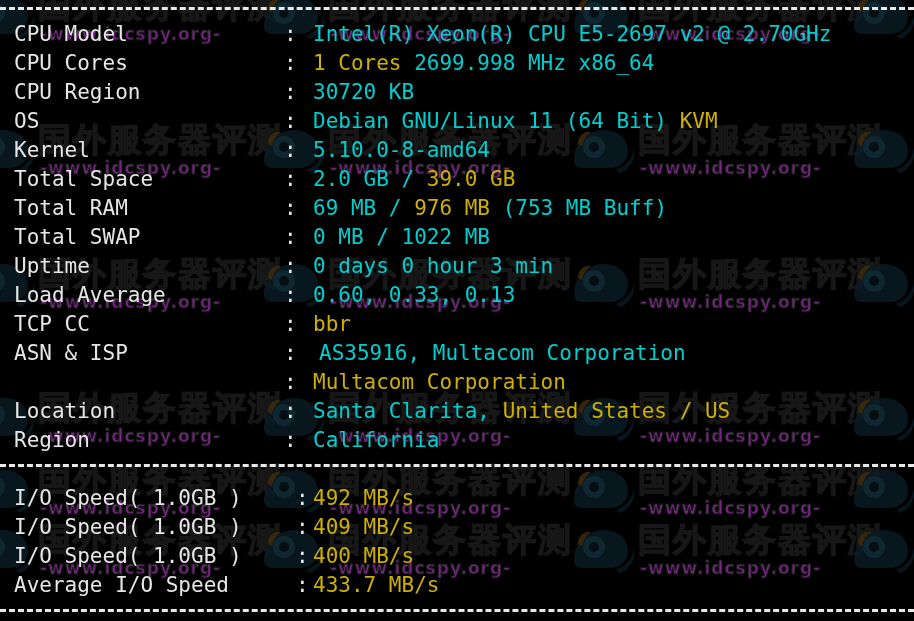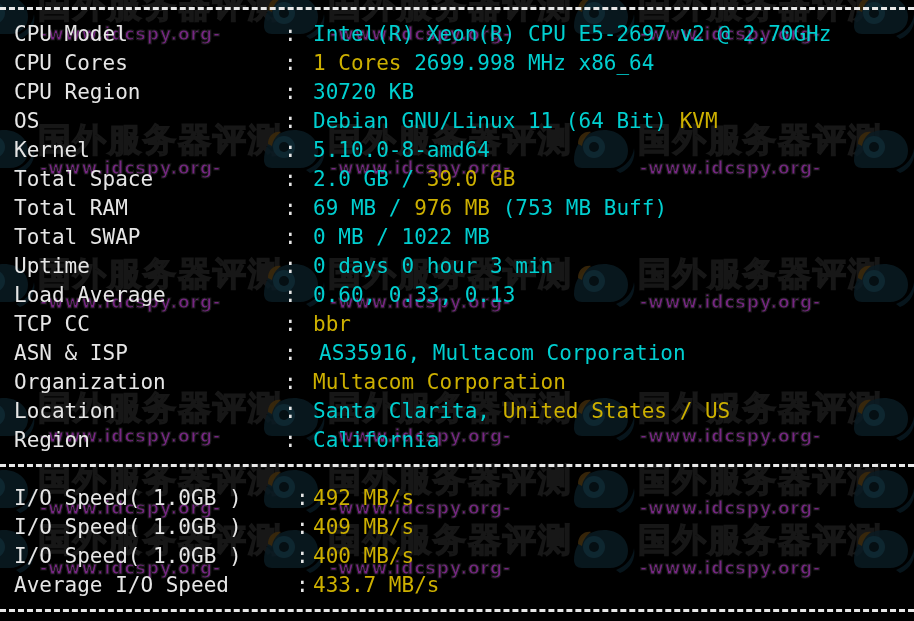--- a/index.html
+++ b/index.html
@@ -374,21 +374,21 @@
       <div class="row" style="top: 78px;"><span class="label">CPU Region</span><span class="colon" style="left: 284px;">:</span><span class="value" style="left: 313px;"><span class="c-cyan">30720 KB</span></span></div>
       <div class="row" style="top: 107px;"><span class="label">OS</span><span class="colon" style="left: 284px;">:</span><span class="value" style="left: 313px;"><span class="c-cyan">Debian GNU/Linux 11 (64 Bit) </span><span class="c-gold">KVM</span></span></div>
       <div class="row" style="top: 136px;"><span class="label">Kernel</span><span class="colon" style="left: 284px;">:</span><span class="value" style="left: 313px;"><span class="c-cyan">5.10.0-8-amd64</span></span></div>
       <div class="row" style="top: 165px;"><span class="label">Total Space</span><span class="colon" style="left: 284px;">:</span><span class="value" style="left: 313px;"><span class="c-cyan">2.0 GB / </span><span class="c-gold">39.0 GB</span></span></div>
       <div class="row" style="top: 194px;"><span class="label">Total RAM</span><span class="colon" style="left: 284px;">:</span><span class="value" style="left: 313px;"><span class="c-cyan">69 MB / </span><span class="c-gold">976 MB</span><span class="c-cyan"> (753 MB Buff)</span></span></div>
       <div class="row" style="top: 223px;"><span class="label">Total SWAP</span><span class="colon" style="left: 284px;">:</span><span class="value" style="left: 313px;"><span class="c-cyan">0 MB / 1022 MB</span></span></div>
       <div class="row" style="top: 252px;"><span class="label">Uptime</span><span class="colon" style="left: 284px;">:</span><span class="value" style="left: 313px;"><span class="c-cyan">0 days 0 hour 3 min</span></span></div>
       <div class="row" style="top: 281px;"><span class="label">Load Average</span><span class="colon" style="left: 284px;">:</span><span class="value" style="left: 313px;"><span class="c-cyan">0.60, 0.33, 0.13</span></span></div>
       <div class="row" style="top: 310px;"><span class="label">TCP CC</span><span class="colon" style="left: 284px;">:</span><span class="value" style="left: 313px;"><span class="c-gold">bbr</span></span></div>
       <div class="row" style="top: 339px;"><span class="label">ASN &amp; ISP</span><span class="colon" style="left: 284px;">:</span><span class="value" style="left: 319px;"><span class="c-cyan">AS35916, Multacom Corporation</span></span></div>
-      <div class="row" style="top: 368px;"><span class="label">Organization</span><span class="colon" style="left: 284px;">:</span><span class="value" style="left: 313px;"><span class="c-gold">Multacom Corporation</span></span></div>
+      <div class="row" style="top: 368px;"><span class="colon" style="left: 284px;">:</span><span class="value" style="left: 313px;"><span class="c-gold">Multacom Corporation</span></span></div>
       <div class="row" style="top: 397px;"><span class="label">Location</span><span class="colon" style="left: 284px;">:</span><span class="value" style="left: 313px;"><span class="c-cyan">Santa Clarita, </span><span class="c-gold">United States / US</span></span></div>
       <div class="row" style="top: 426px;"><span class="label">Region</span><span class="colon" style="left: 284px;">:</span><span class="value" style="left: 313px;"><span class="c-cyan">California</span></span></div>
     </div>
   <div id="io-block">
       <div class="row" style="top: 484px;"><span class="label">I/O Speed( 1.0GB )</span><span class="colon" style="left: 296px;">:</span><span class="value" style="left: 313px;"><span class="c-gold">492 MB/s</span></span></div>
       <div class="row" style="top: 513px;"><span class="label">I/O Speed( 1.0GB )</span><span class="colon" style="left: 296px;">:</span><span class="value" style="left: 313px;"><span class="c-gold">409 MB/s</span></span></div>
       <div class="row" style="top: 542px;"><span class="label">I/O Speed( 1.0GB )</span><span class="colon" style="left: 296px;">:</span><span class="value" style="left: 313px;"><span class="c-gold">400 MB/s</span></span></div>
       <div class="row" style="top: 571px;"><span class="label">Average I/O Speed</span><span class="colon" style="left: 296px;">:</span><span class="value" style="left: 313px;"><span class="c-gold">433.7 MB/s</span></span></div>
     </div>
 </div>

